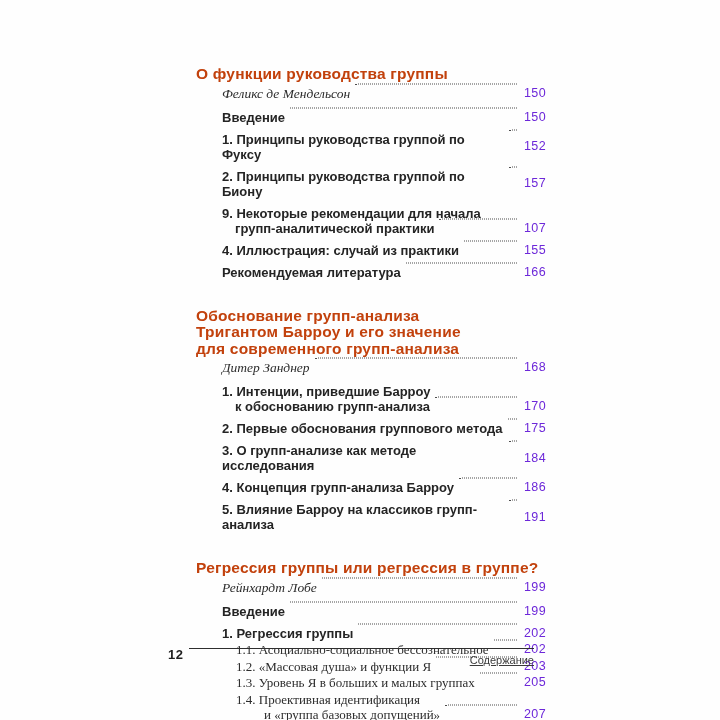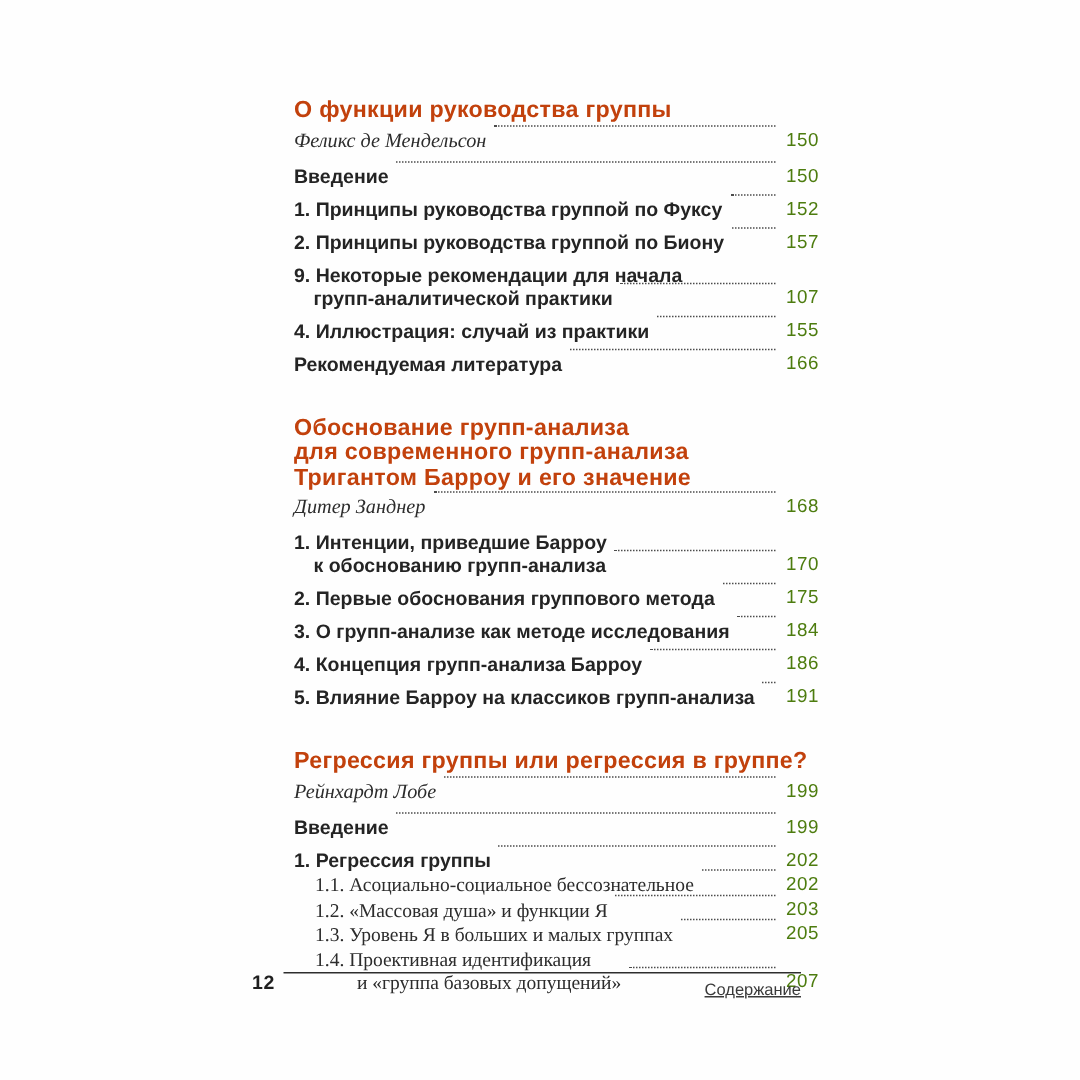--- a/index.html
+++ b/index.html
@@ -11,21 +11,21 @@
   .page{position:absolute;inset:0;background:#fefefe;}
   .content{position:absolute;left:196px;top:66px;width:350px;}
 
   .toc-section{margin-top:28px;}
   .toc-section:first-child{margin-top:0;}
 
   .section-title{
     margin:0;font-size:15.5px;font-weight:bold;line-height:16.5px;
     letter-spacing:.2px;color:#c2410c;
   }
-  .row{display:flex;align-items:flex-end;}
+  .row{display:flex;align-items:center;margin-left:26px;}
 
   .author-row{
     margin-top:3px;
     font-family:"Liberation Serif",serif;font-style:italic;
     font-size:13.5px;line-height:15px;color:#2c2c2c;
   }
 
   .entry{margin-top:7px;font-size:13px;line-height:15px;}
   .entry.bold{font-weight:bold;color:#242424;}
   .entry.serif{
@@ -38,21 +38,21 @@
   .entry.serif .cont .txt{padding-left:28px;}
 
   .leader{
     flex:1;min-width:8px;align-self:baseline;
     border-bottom:1.6px dotted #4c4c4c;
     margin:0 3px 0 5px;transform:translateY(-2.5px);
   }
   .pg{
     min-width:26px;text-align:right;white-space:nowrap;
     font-family:"Liberation Sans",sans-serif;font-weight:normal;
-    font-style:normal;font-size:12.5px;letter-spacing:.4px;color:#4d7c0f;
+    font-style:normal;font-size:12.5px;letter-spacing:.4px;color:#6d28d9;
   }
 
   .footer{position:absolute;left:168px;top:646px;width:366px;height:26px;}
   .footer .rule{
     position:absolute;left:21px;top:2px;width:345px;
     border-top:1.8px solid #2e2e2e;
   }
   .footer .num{position:absolute;left:0;top:1px;font-size:13px;font-weight:bold;letter-spacing:.5px;color:#1f1f1f;}
   .footer .label{position:absolute;right:0;top:8px;font-size:11px;color:#3a3a3a;text-decoration:underline;}
 </style>
@@ -112,22 +112,22 @@
           <div class="row">
             <span class="txt">Рекомендуемая литература</span>
             <span class="leader"></span>
             <span class="pg">166</span>
           </div>
         </div>
       </section>
       <section class="toc-section">
         <h2 class="section-title">
           <div class="title-line">Обоснование групп-анализа</div>
+          <div class="title-line">Тригантом Барроу и его значение</div>
           <div class="title-line">для современного групп-анализа</div>
-          <div class="title-line">Тригантом Барроу и его значение</div>
         </h2>
         <div class="row author-row">
           <span class="txt">Дитер Занднер</span>
           <span class="leader"></span>
           <span class="pg">168</span>
         </div>
         <div class="entry bold">
           <div class="row">
             <span class="txt">1. Интенции, приведшие Барроу</span>
           </div>

